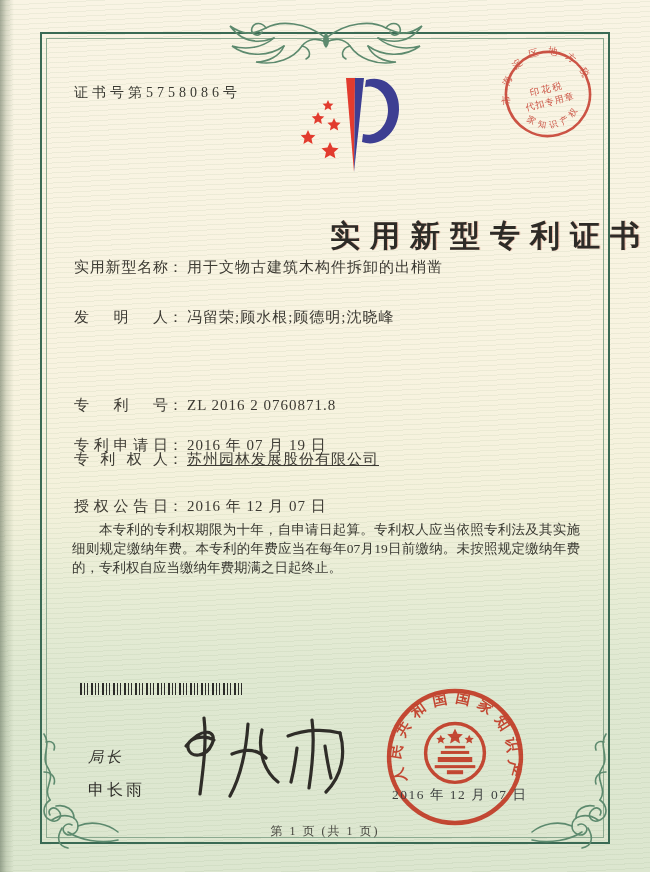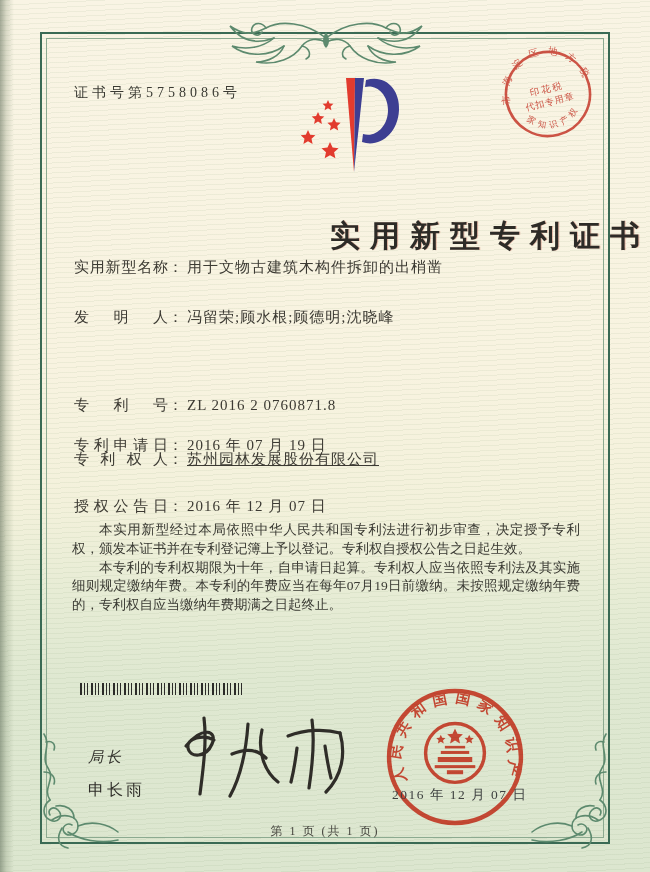--- a/index.html
+++ b/index.html
@@ -136,21 +136,20 @@
     <span class="field-label">专利申请日</span><span class="field-colon">：</span><span class="field-value">2016 年 07 月 19 日</span>
   </div>
   <div class="abs field-row" style="top:450px;text-decoration:underline;">
     <span class="field-label">专利权人</span><span class="field-colon">：</span><span class="field-value">苏州园林发展股份有限公司</span>
   </div>
   <div class="abs field-row" style="top:497px;">
     <span class="field-label">授权公告日</span><span class="field-colon">：</span><span class="field-value">2016 年 12 月 07 日</span>
   </div>
 
   <div class="abs body-text">
-    <p>本实用新型经过本局依照中华人民共和国专利法进行初步审查，决定授予专利权，颁发本证书并在专利登记簿上予以登记。专利权自授权公告之日起生效。</p>
     <p>本专利的专利权期限为十年，自申请日起算。专利权人应当依照专利法及其实施细则规定缴纳年费。本专利的年费应当在每年07月19日前缴纳。未按照规定缴纳年费的，专利权自应当缴纳年费期满之日起终止。</p>
   </div>
 
   <div class="abs barcode"></div>
 
   <div class="abs signer-title">局长</div>
   <div class="abs signer-name">申长雨</div>
 
   <svg class="svg-abs" style="left:160px;top:712px;" width="195" height="95" viewBox="0 0 195 95">
     <g stroke="#2f2d28" stroke-width="3.2" fill="none" stroke-linecap="round" stroke-linejoin="round">

